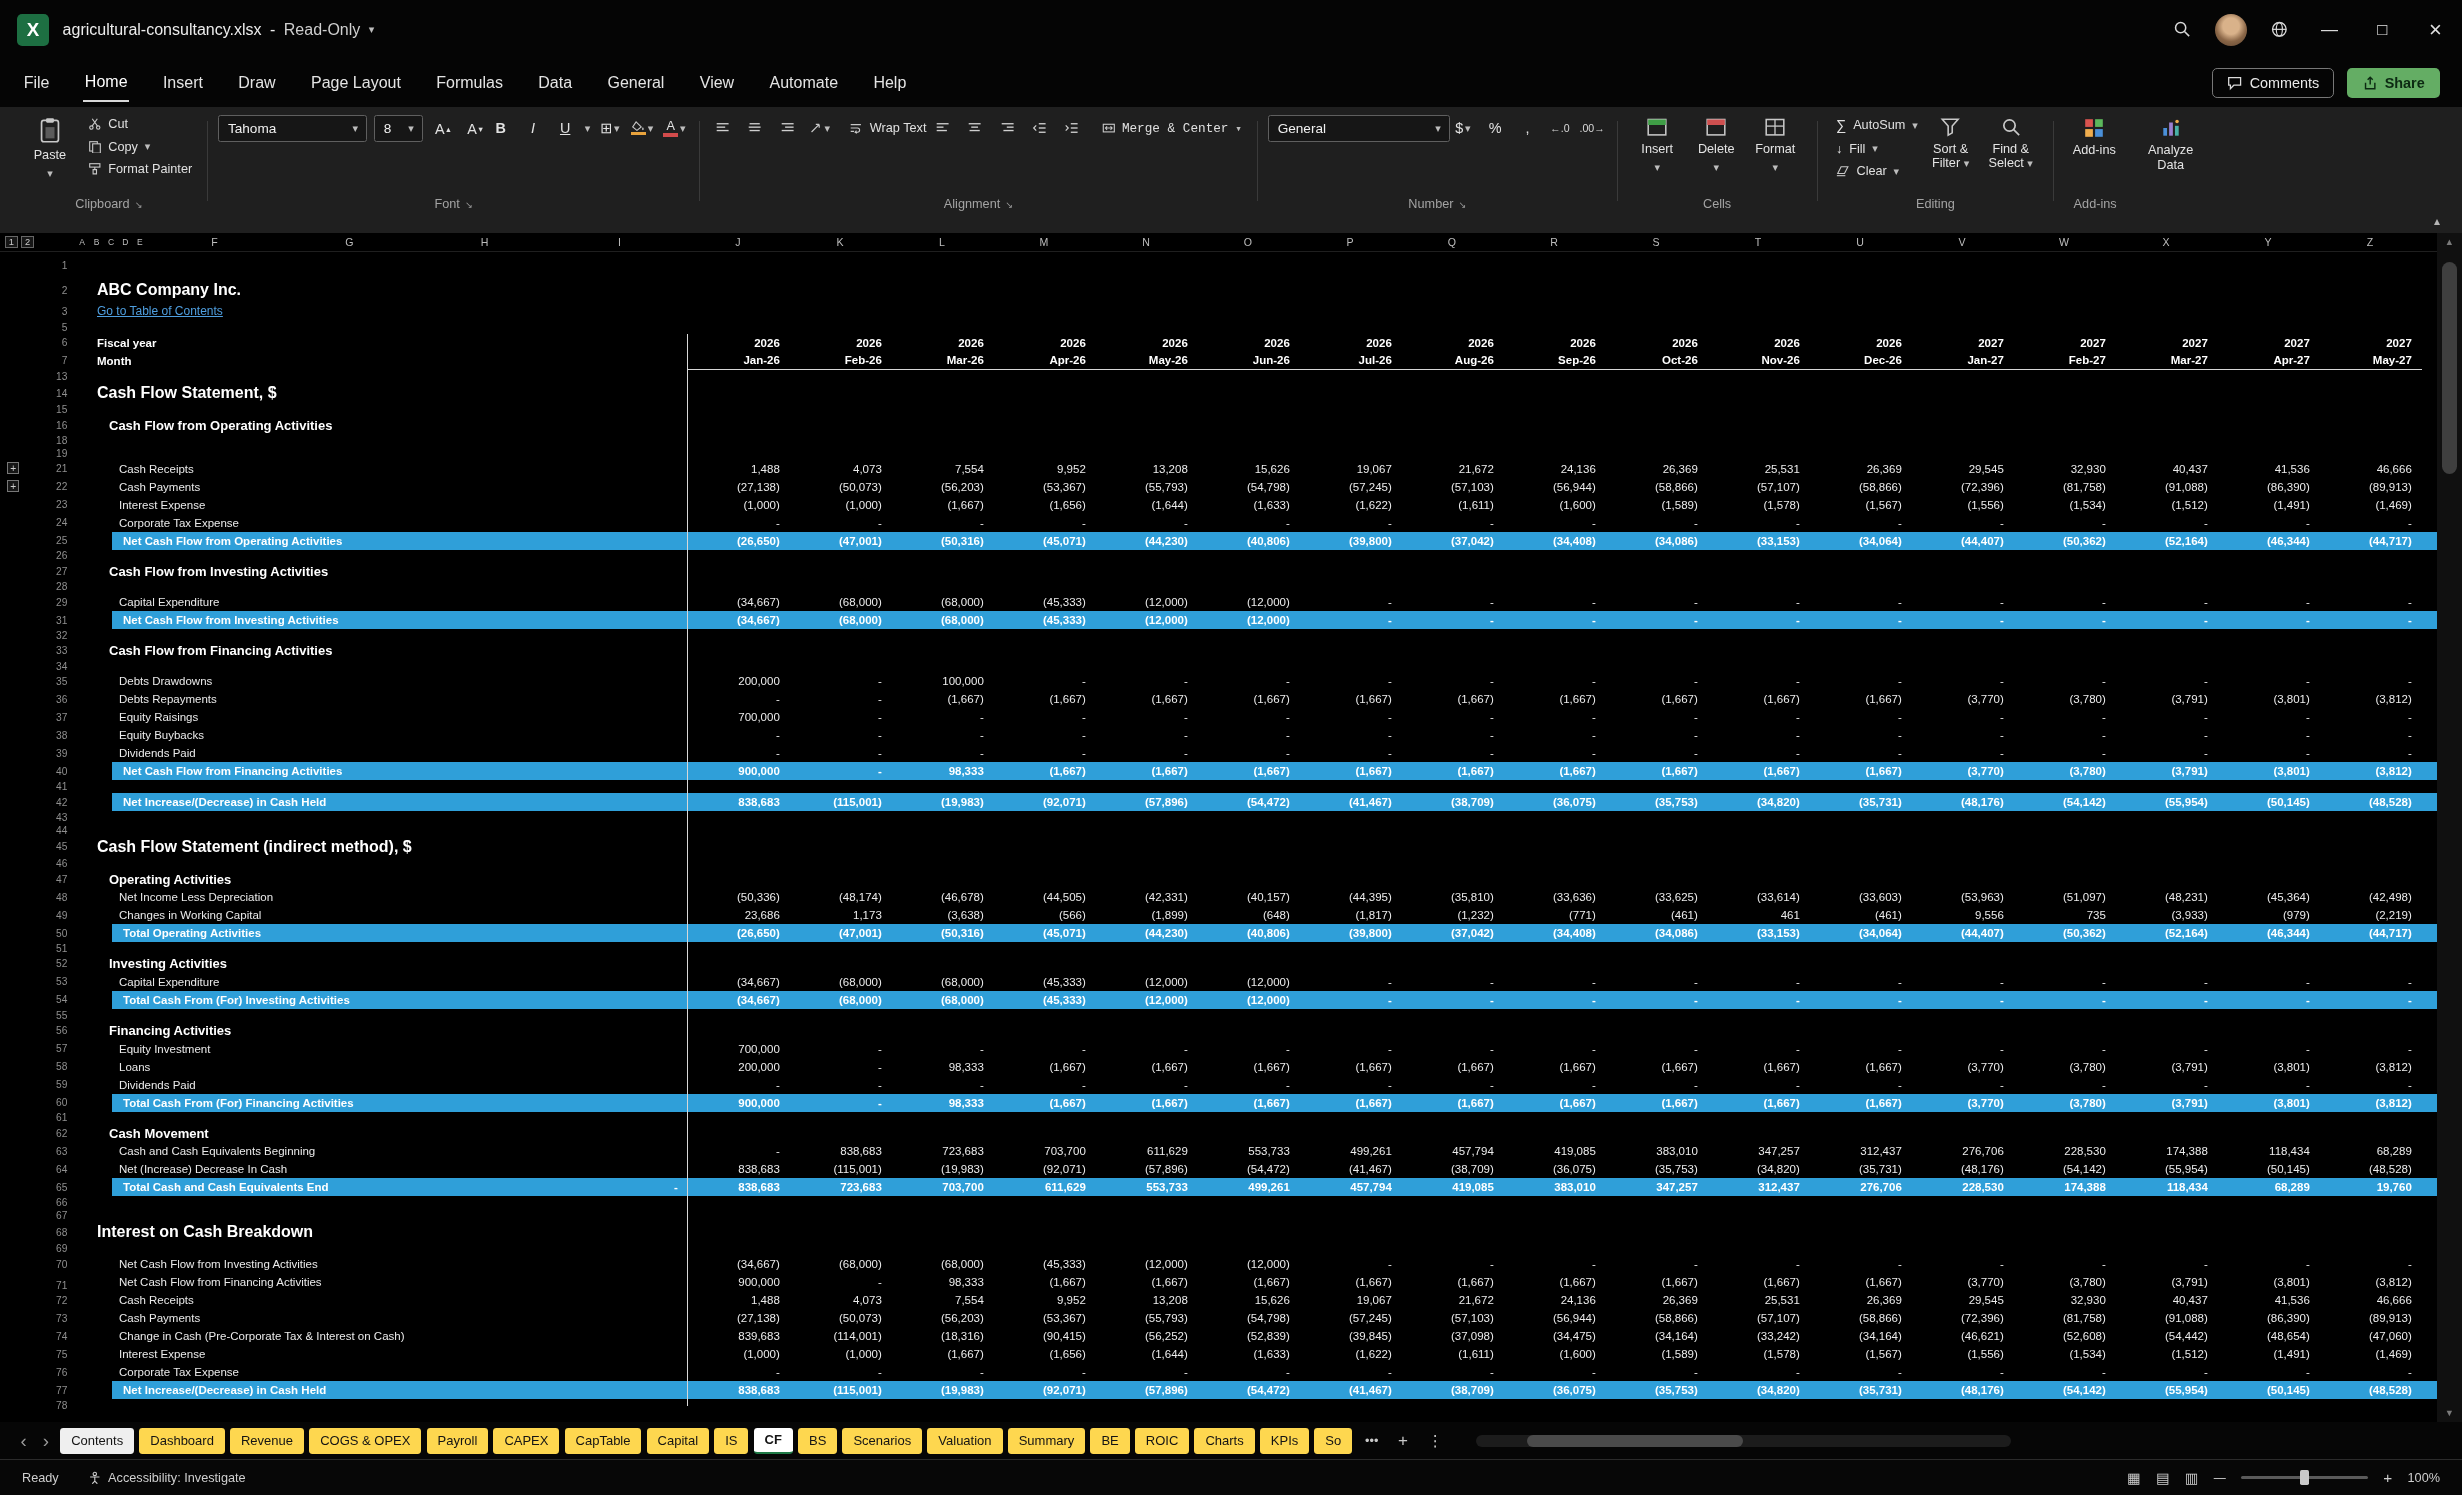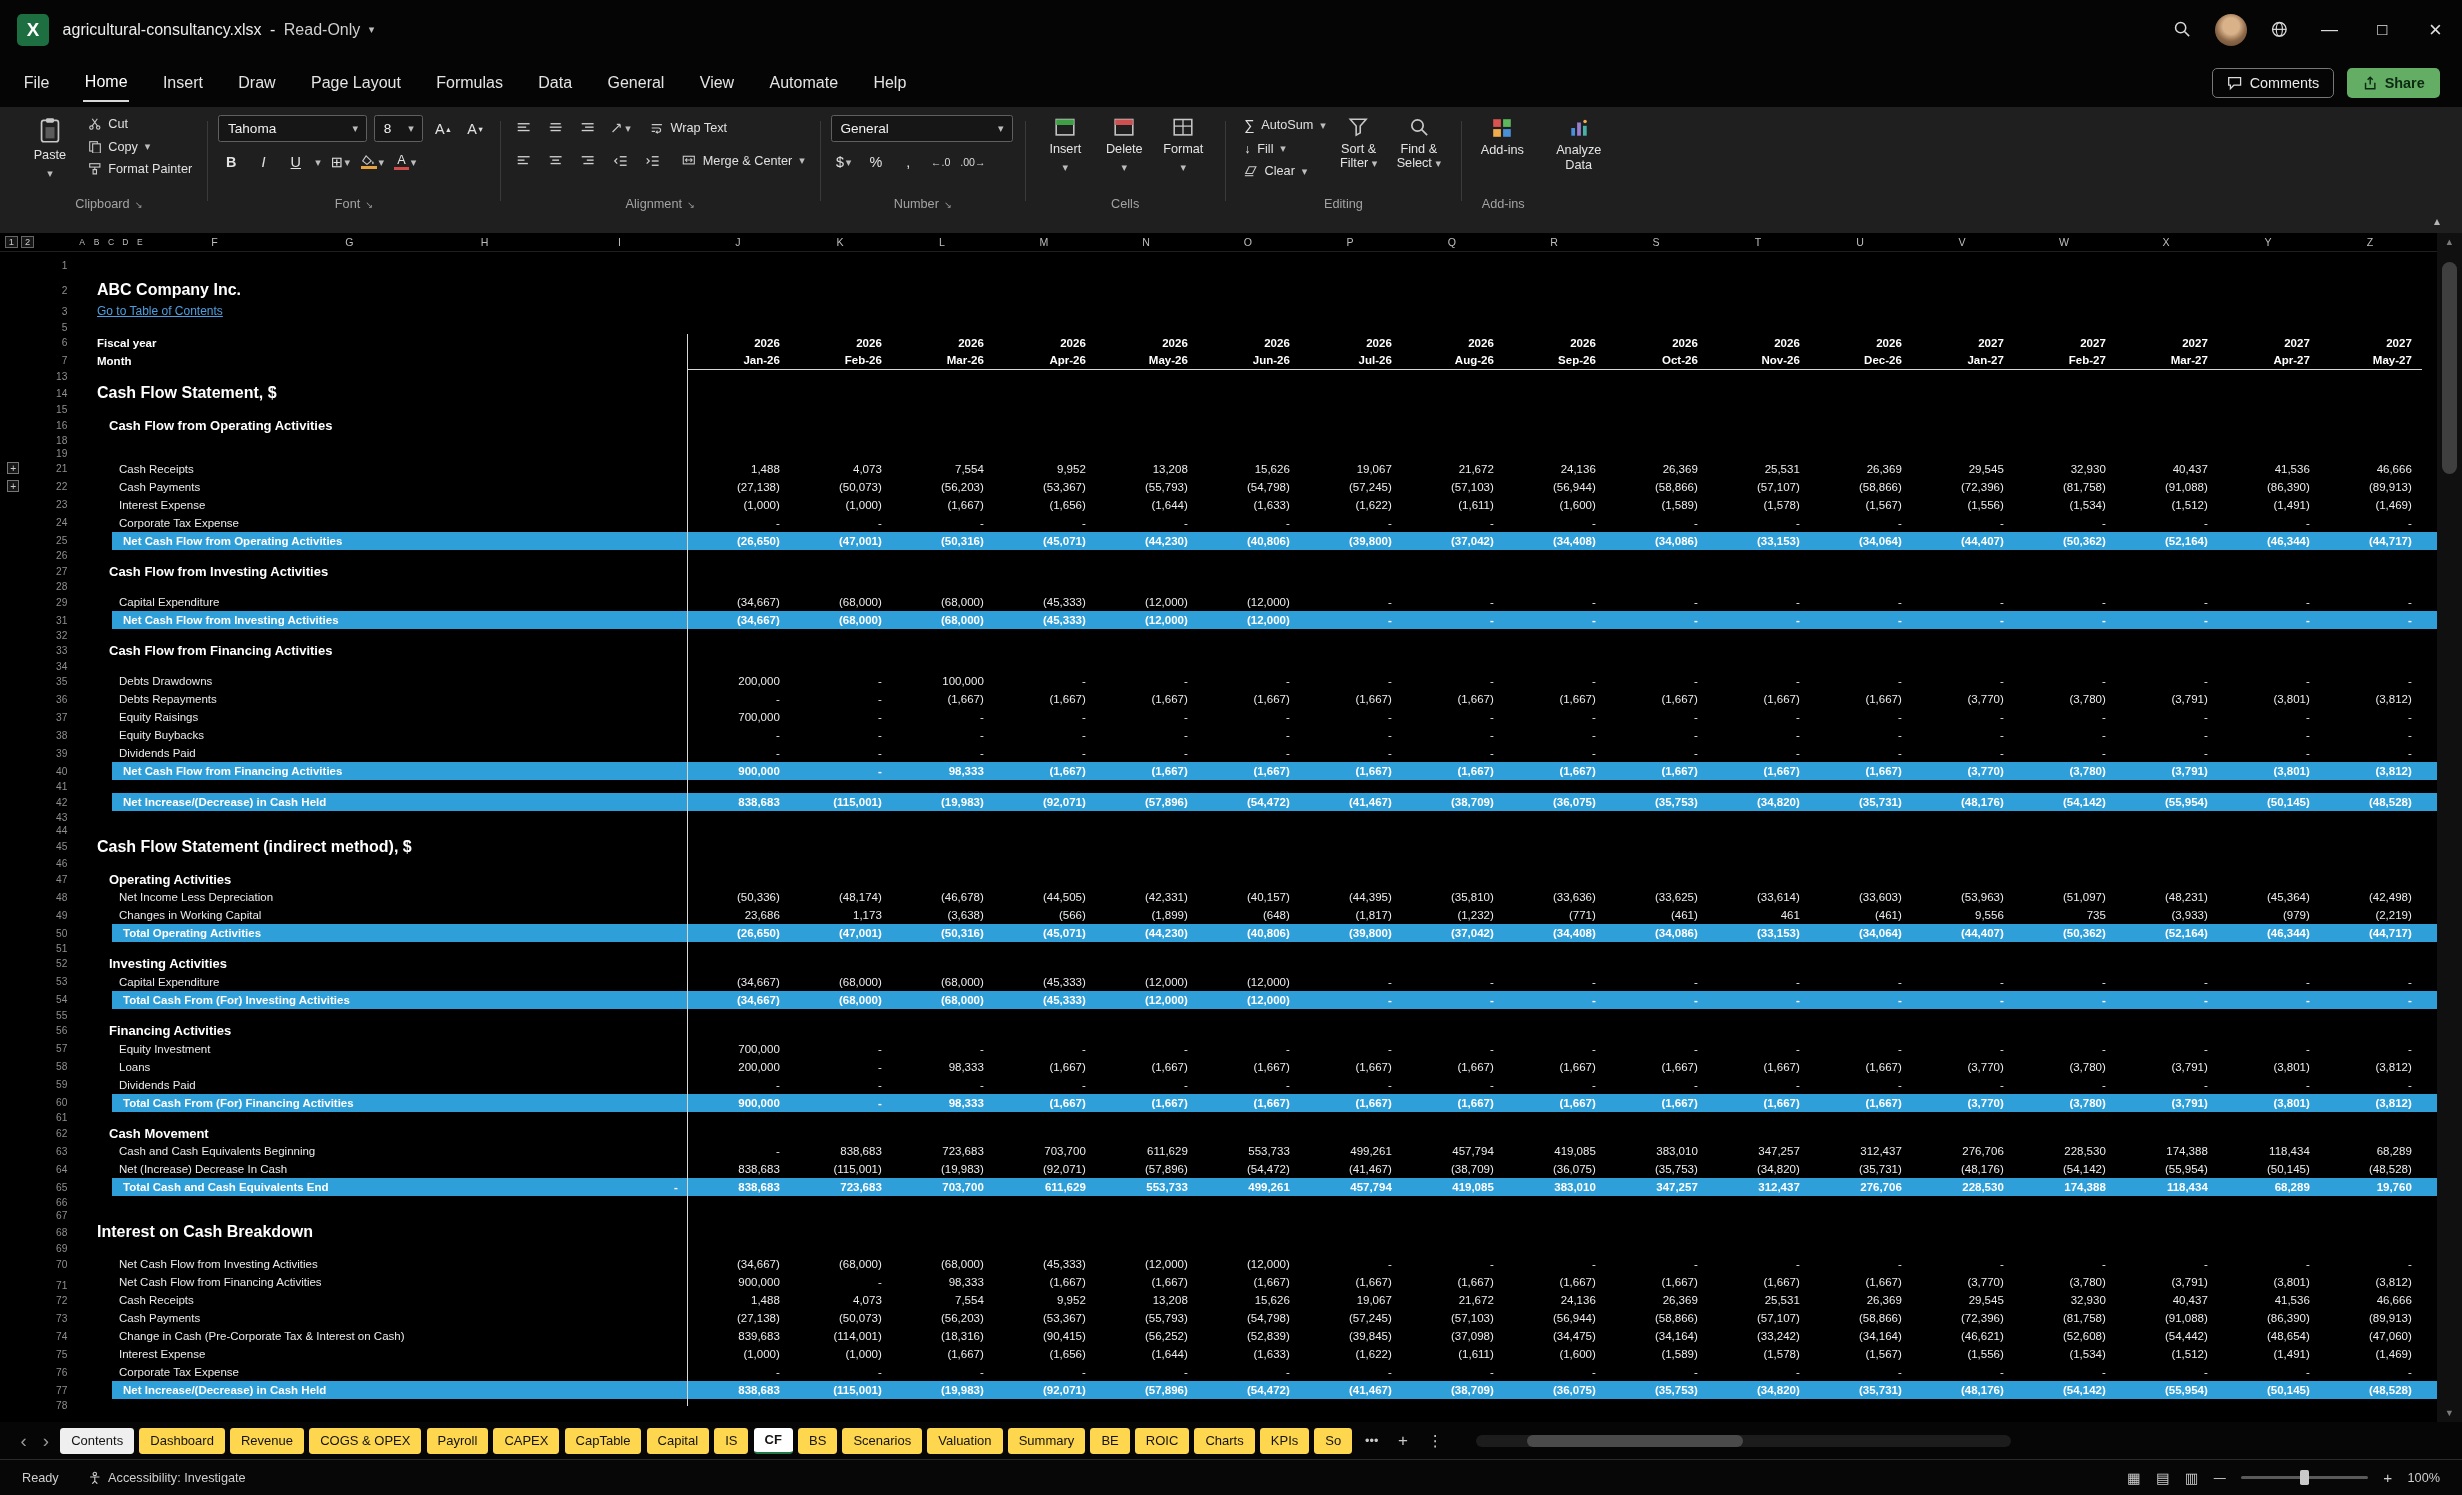--- a/index.html
+++ b/index.html
@@ -33,21 +33,21 @@
   .rgroup { position:relative; display:flex; flex-direction:column; padding:0 8.5px 0 6.8px; }
   .rgc { flex:1; display:flex; align-items:flex-start; }
   .glabel { position:absolute; bottom:1.7px; left:0; right:0; text-align:center; font-size:12.7px; color:#a3a3a3; }
   .dlaunch { font-size:9.3px; color:#9a9a9a; margin-left:5.1px; }
   .gsep { width:0.8px; background:#3a3a3a; margin:8.5px 3.4px 12px 3.4px; }
   .bigbtn { display:flex; flex-direction:column; align-items:center; justify-content:center; gap:4.2px; padding:5.1px 8.5px; font-size:12.7px; color:#e4e4e4; min-width:59px; }
   .bigbtn .lbl { line-height:1.15; text-align:center; }
   .minicol { display:flex; flex-direction:column; justify-content:flex-start; gap:5.1px; padding:3.4px 0 0 5.1px; }
   .sbtn { display:flex; align-items:center; gap:6.8px; font-size:12.7px; color:#e0e0e0; padding:1.7px 3.4px; white-space:nowrap; }
   .frow { display:flex; align-items:center; gap:6.8px; margin:3.4px 0; }
-  .fcol { display:flex; flex-direction:column; }
+  .fcol { display:flex; flex-direction:row; }
   .combo { height:27px; display:flex; align-items:center; justify-content:space-between; gap:8.5px; background:#161616; border:0.8px solid #5f5f5f; border-radius:2.5px; padding:0 8.5px; font-size:13.6px; color:#f0f0f0; }
   .combo.w170 { width:149px; } .combo.w56 { width:49px; } .combo.w210 { width:182px; }
   .tbtn { min-width:25.5px; height:25.5px; display:flex; align-items:center; justify-content:center; font-size:14.4px; color:#e2e2e2; gap:1.7px; }
   .tbtn.bold { font-weight:bold; } .tbtn.ital { font-style:italic; } .tbtn.und { text-decoration:underline; }
   .colorbar { display:block; width:15.3px; height:3.4px; margin-top:0.8px; }
   .stack { display:flex; flex-direction:column; align-items:center; line-height:1; }
   .smalltxt { font-size:10.6px; color:#d8d8d8; letter-spacing:0; }
   svg.ic { display:block; }
   .alico line { stroke:#cfcfcf; stroke-width:1.6; }
 
@@ -351,21 +351,21 @@
               </svg>
             </div>
           <div class="tbtn">
               <svg class="ic alico" width="15.3" height="12" viewBox="0 0 18 14">
                 <line x1="8" y1="2" x2="16" y2="2"></line>
                 <line x1="8" y1="7" x2="16" y2="7"></line>
                 <line x1="8" y1="12" x2="16" y2="12"></line>
                 <path d="M2 4 L5 7 L2 10" stroke="#cfcfcf" fill="none" stroke-width="1.4"></path>
               </svg>
             </div>
-          <div class="sbtn" style="margin-left:6.8px;">
+          <div class="sbtn" style="margin-left:6.8px;font-family:Liberation Mono, monospace;">
             <span>
                 <svg class="ic" width="13.6" height="10.2" viewBox="0 0 16 12">
                   <rect x="1.5" y="1.5" width="13" height="9" fill="none" stroke="#c8c8c8" stroke-width="1.3"></rect>
                   <path d="M4 6 h8 M6 4 L4 6 L6 8 M10 4 L12 6 L10 8" stroke="#c8c8c8" stroke-width="1.2" fill="none"></path>
                 </svg>
               </span>
             <span>Merge &amp; Center</span>
               <span class="chev">▾</span>
           </div>
         </div>

